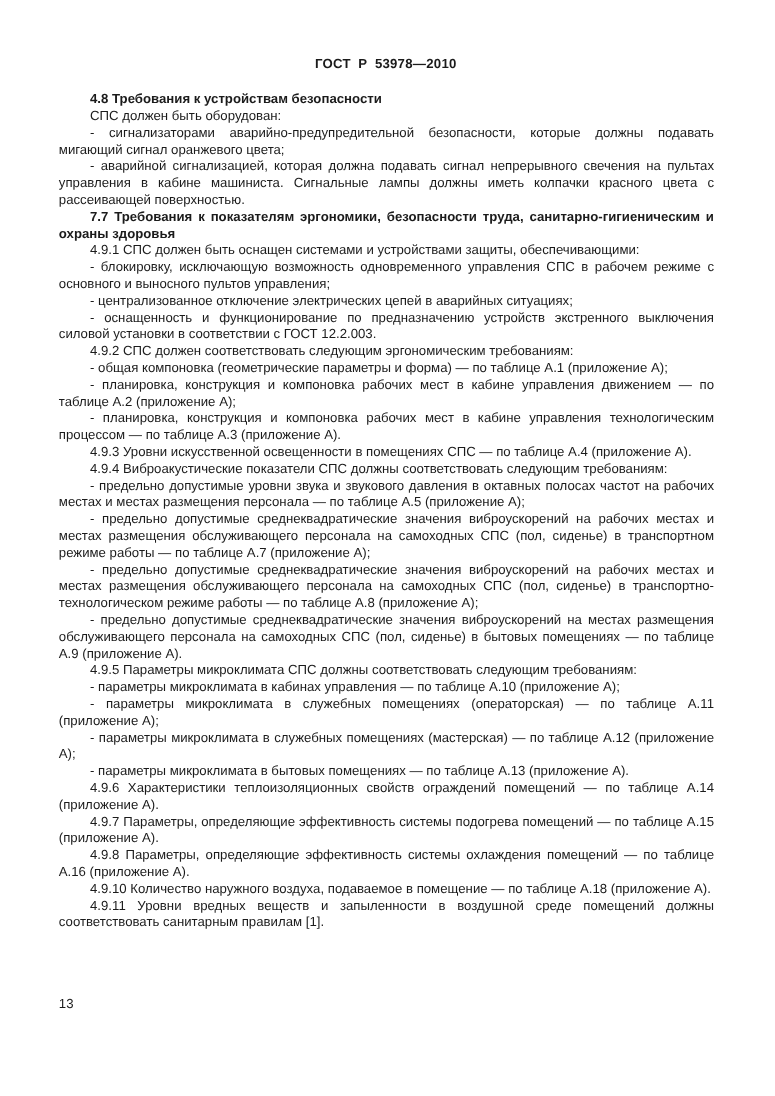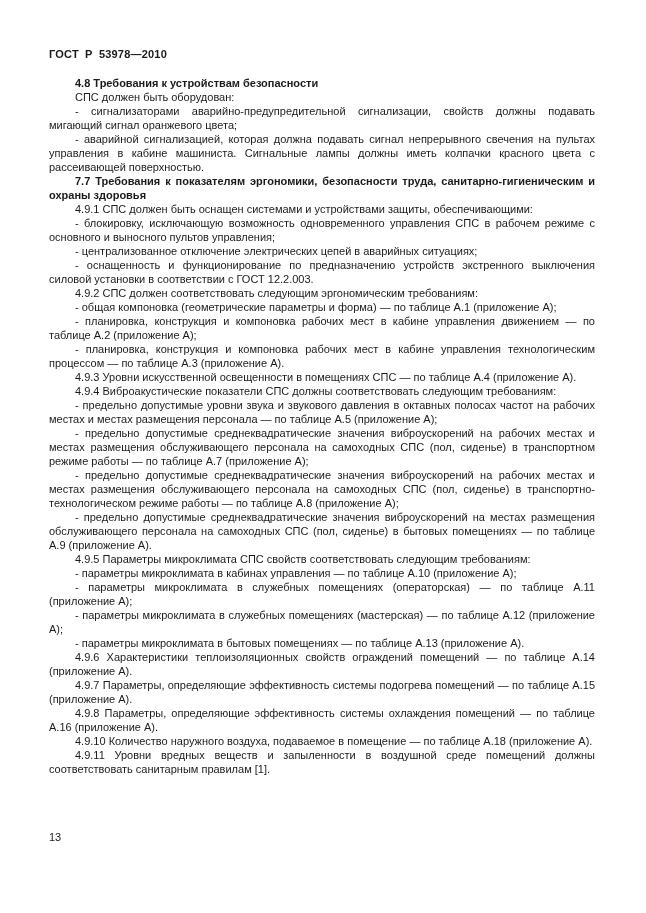--- a/index.html
+++ b/index.html
@@ -16,21 +16,21 @@
     font-size: 11px;
     line-height: 14px;
     color: #1b1b1b;
     overflow: hidden;
   }
   .running-header {
     position: absolute;
     top: 47px;
     left: 49px;
     right: 52px;
-    text-align: left;
+    text-align: center;
     font-weight: 700;
     word-spacing: 3px;
     letter-spacing: 0.2px;
   }
   .doc-body {
     position: absolute;
     top: 76px;
     left: 49px;
     width: 546px;
   }
@@ -55,38 +55,38 @@
 </head>
 <body>
 
 <div class="page">
 
   <div class="running-header">ГОСТ Р 53978—2010</div>
 
   <div class="doc-body">
       <p class="para bold">4.8 Требования к устройствам безопасности</p>
       <p class="para">СПС должен быть оборудован:</p>
-      <p class="para">- сигнализаторами аварийно-предупредительной сигнализации, свойств должны подавать мигающий сигнал оранжевого цвета;</p>
+      <p class="para">- сигнализаторами аварийно-предупредительной безопасности, которые должны подавать мигающий сигнал оранжевого цвета;</p>
       <p class="para">- аварийной сигнализацией, которая должна подавать сигнал непрерывного свечения на пультах управления в кабине машиниста. Сигнальные лампы должны иметь колпачки красного цвета с рассеивающей поверхностью.</p>
       <p class="para bold">7.7 Требования к показателям эргономики, безопасности труда, санитарно-гигиеническим и охраны здоровья</p>
       <p class="para">4.9.1 СПС должен быть оснащен системами и устройствами защиты, обеспечивающими:</p>
       <p class="para">- блокировку, исключающую возможность одновременного управления СПС в рабочем режиме с основного и выносного пультов управления;</p>
       <p class="para">- централизованное отключение электрических цепей в аварийных ситуациях;</p>
       <p class="para">- оснащенность и функционирование по предназначению устройств экстренного выключения силовой установки в соответствии с ГОСТ 12.2.003.</p>
       <p class="para">4.9.2 СПС должен соответствовать следующим эргономическим требованиям:</p>
       <p class="para">- общая компоновка (геометрические параметры и форма) — по таблице А.1 (приложение А);</p>
       <p class="para">- планировка, конструкция и компоновка рабочих мест в кабине управления движением — по таблице А.2 (приложение А);</p>
       <p class="para">- планировка, конструкция и компоновка рабочих мест в кабине управления технологическим процессом — по таблице А.3 (приложение А).</p>
       <p class="para">4.9.3 Уровни искусственной освещенности в помещениях СПС — по таблице А.4 (приложение А).</p>
       <p class="para">4.9.4 Виброакустические показатели СПС должны соответствовать следующим требованиям:</p>
       <p class="para">- предельно допустимые уровни звука и звукового давления в октавных полосах частот на рабочих местах и местах размещения персонала — по таблице А.5 (приложение А);</p>
       <p class="para">- предельно допустимые среднеквадратические значения виброускорений на рабочих местах и местах размещения обслуживающего персонала на самоходных СПС (пол, сиденье) в транспортном режиме работы — по таблице А.7 (приложение А);</p>
       <p class="para">- предельно допустимые среднеквадратические значения виброускорений на рабочих местах и местах размещения обслуживающего персонала на самоходных СПС (пол, сиденье) в транспортно-технологическом режиме работы — по таблице А.8 (приложение А);</p>
       <p class="para">- предельно допустимые среднеквадратические значения виброускорений на местах размещения обслуживающего персонала на самоходных СПС (пол, сиденье) в бытовых помещениях — по таблице А.9 (приложение А).</p>
-      <p class="para">4.9.5 Параметры микроклимата СПС свойств соответствовать следующим требованиям:</p>
+      <p class="para">4.9.5 Параметры микроклимата СПС должны соответствовать следующим требованиям:</p>
       <p class="para">- параметры микроклимата в кабинах управления — по таблице А.10 (приложение А);</p>
       <p class="para">- параметры микроклимата в служебных помещениях (операторская) — по таблице А.11 (приложение А);</p>
       <p class="para">- параметры микроклимата в служебных помещениях (мастерская) — по таблице А.12 (приложение А);</p>
       <p class="para">- параметры микроклимата в бытовых помещениях — по таблице А.13 (приложение А).</p>
       <p class="para">4.9.6 Характеристики теплоизоляционных свойств ограждений помещений — по таблице А.14 (приложение А).</p>
       <p class="para">4.9.7 Параметры, определяющие эффективность системы подогрева помещений — по таблице А.15 (приложение А).</p>
       <p class="para">4.9.8 Параметры, определяющие эффективность системы охлаждения помещений — по таблице А.16 (приложение А).</p>
       <p class="para">4.9.10 Количество наружного воздуха, подаваемое в помещение — по таблице А.18 (приложение А).</p>
       <p class="para">4.9.11 Уровни вредных веществ и запыленности в воздушной среде помещений должны соответствовать санитарным правилам [1].</p>
     </div>

